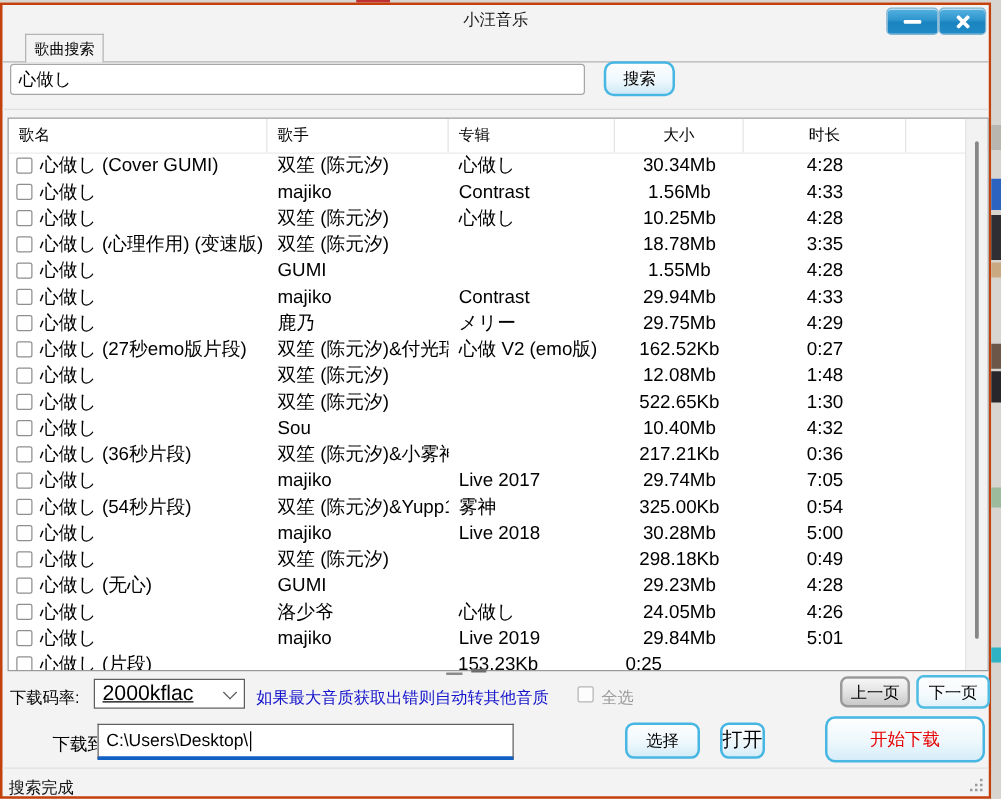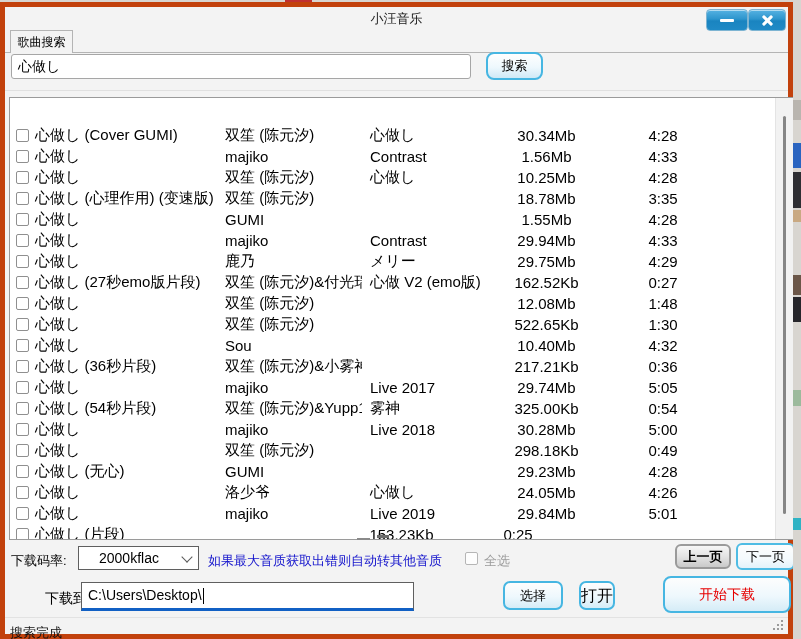--- a/index.html
+++ b/index.html
@@ -4,21 +4,21 @@
 <style>
   html,body{margin:0;padding:0;}
   body{
     width:801px;height:639px;position:relative;overflow:hidden;
     background:#d8d5d0;
     font-family:"Liberation Sans","DejaVu Sans",sans-serif;
     -webkit-font-smoothing:antialiased;
   }
   .window{
     position:absolute;left:0;top:2px;width:793px;height:637px;
-    background:#f3f3f3;border:5px solid #c2410c;box-sizing:border-box;
+    background:#f3f3f3;border:2px solid #c2410c;box-sizing:border-box;
   }
   
   .red-artifact{position:absolute;left:285px;top:0;width:27px;height:3px;background:#c03030;}
   .dash-artifact-1{position:absolute;left:357px;top:538px;width:13px;height:2px;background:#8a8a8a;}
   .dash-artifact-2{position:absolute;left:377px;top:535px;width:12px;height:3px;background:#6d6d6d;}
   .desktop-strip{position:absolute;left:793px;top:0;width:8px;height:639px;background:#d8d5d0;}
   .frag{position:absolute;left:0;width:8px;}
   .frag.f1{top:100px;height:20px;background:#b9b5af;}
   .frag.f2{top:143px;height:25px;background:#2a64c0;}
   .frag.f3{top:172px;height:36px;background:#2e2e33;}
@@ -39,21 +39,21 @@
   .winbtn.min{right:40px;width:40px;}
   .winbtn.close{right:2px;width:36px;}
   .glyph-min{position:absolute;left:50%;top:50%;width:14px;height:3px;margin:-1px 0 0 -7px;background:#fff;border-radius:1px;}
   .glyph-x{position:absolute;left:50%;top:50%;width:13px;height:13px;margin:-6px 0 0 -6px;}
   .glyph-x::before,.glyph-x::after{content:"";position:absolute;left:5px;top:0;width:3px;height:13px;background:#fff;border-radius:1px;}
   .glyph-x::before{transform:rotate(45deg);}
   .glyph-x::after{transform:rotate(-45deg);}
 
   
   .tab{
-    position:absolute;left:5px;top:23px;width:63px;height:23px;box-sizing:border-box;
+    position:absolute;left:18px;top:23px;width:63px;height:23px;box-sizing:border-box;
     border:1px solid #b4b4b4;border-bottom:none;background:#f3f3f3;
     font-size:12px;text-align:center;line-height:22px;color:#000;z-index:2;
   }
   .tabline{position:absolute;left:0;top:45px;width:100%;height:1px;background:#b4b4b4;}
 
   
   .search-input{
     position:absolute;left:6px;top:47px;width:460px;height:25px;box-sizing:border-box;
     background:#fff;border:1px solid #a6a6a6;border-radius:3px;
     font-size:14px;line-height:23px;padding-left:6px;color:#000;
@@ -87,30 +87,30 @@
   .td.c4{width:103px;text-align:center;}
   .td.c5{width:130px;text-align:center;}
   .cb{display:inline-block;width:13px;height:13px;box-sizing:border-box;background:#fff;border:1px solid #8f8f8f;border-radius:2px;margin-right:6px;flex:none;}
   .vscroll{position:absolute;right:0;top:0;bottom:0;width:17px;background:#f2f2f2;border-left:1px solid #e4e4e4;}
   .vthumb{position:absolute;left:7px;top:18px;width:3px;height:398px;background:#868686;border-radius:2px;}
 
   
   .lbl{position:absolute;font-size:13px;color:#000;text-align:center;}
   .combo{
     position:absolute;left:73px;top:539px;width:121px;height:24px;box-sizing:border-box;
-    background:#fff;border:1px solid #5f5f5f;font-size:14px;line-height:22px;padding-left:20px;color:#000;cursor:pointer;
+    background:#fff;border:1px solid #5f5f5f;font-size:17px;line-height:22px;padding-left:6px;color:#000;cursor:pointer;text-decoration:underline;
   }
   .combo .chev{position:absolute;right:7px;top:6px;width:7px;height:7px;border-right:1.6px solid #5a5a5a;border-bottom:1.6px solid #5a5a5a;transform:rotate(45deg);}
   .hint{position:absolute;left:203px;top:545px;font-size:13px;color:#1414cc;}
   .selall-cb{position:absolute;left:460px;top:545px;width:13px;height:13px;box-sizing:border-box;background:#fdfdfd;border:1px solid #b5b5b5;border-radius:2px;cursor:pointer;}
   .selall-lbl{position:absolute;left:479px;top:545px;font-size:13px;color:#9b9b9b;}
   .btn{position:absolute;box-sizing:border-box;text-align:center;color:#000;cursor:pointer;}
   .btn-prev{
     left:670px;top:537px;width:56px;height:25px;border:2px solid #9a9a9a;border-radius:6px;
-    background:linear-gradient(#f6f6f6 0%,#e3e3e3 50%,#c9c9c9 100%);font-size:13px;line-height:21px;font-weight:bold;
+    background:linear-gradient(#f6f6f6 0%,#e3e3e3 50%,#c9c9c9 100%);font-size:13px;line-height:21px;
   }
   .btn-next{
     left:731px;top:536px;width:59px;height:27px;border:2px solid #4fbce4;border-radius:6px;
     background:linear-gradient(#fdfdfd 0%,#f4fafd 60%,#e2f2fa 100%);font-size:13px;line-height:23px;
   }
   .dl-label{left:40px;top:583px;font-size:14px;}
   .path-input{
     position:absolute;left:76px;top:575px;width:333px;height:29px;box-sizing:border-box;
     background:#fff;border:1px solid #5f5f5f;border-bottom:3px solid #1160c4;
     font-size:14px;line-height:24px;padding-left:6px;color:#000;white-space:nowrap;overflow:hidden;
@@ -148,20 +148,27 @@
   </div>
 
   <div class="tab">歌曲搜索</div>
   <div class="tabline"></div>
 
   <div class="search-input">心做し</div>
   <div class="search-btn">搜索</div>
   <div class="groupline"></div>
 
   <div class="table">
+    <div class="thead">
+      <div class="hc h1">歌名</div>
+      <div class="hc h2">歌手</div>
+      <div class="hc h3">专辑</div>
+      <div class="hc h4">大小</div>
+      <div class="hc h5">时长</div>
+    </div>
     <div class="tbody">
         <div class="trow">
           <div class="td c1">
             <div class="cb"></div>
             <div class="nm">心做し (Cover GUMI)</div>
           </div>
           <div class="td c2">双笙 (陈元汐)</div>
           <div class="td c3">心做し</div>
           <div class="td c4">30.34Mb</div>
           <div class="td c5">4:28</div>
@@ -277,21 +284,21 @@
           <div class="td c5">0:36</div>
         </div>
         <div class="trow">
           <div class="td c1">
             <div class="cb"></div>
             <div class="nm">心做し</div>
           </div>
           <div class="td c2">majiko</div>
           <div class="td c3">Live 2017</div>
           <div class="td c4">29.74Mb</div>
-          <div class="td c5">5:05</div>
+          <div class="td c5">7:05</div>
         </div>
         <div class="trow">
           <div class="td c1">
             <div class="cb"></div>
             <div class="nm">心做し (54秒片段)</div>
           </div>
           <div class="td c2">双笙 (陈元汐)&amp;Yupp1e…</div>
           <div class="td c3">雾神</div>
           <div class="td c4">325.00Kb</div>
           <div class="td c5">0:54</div>

